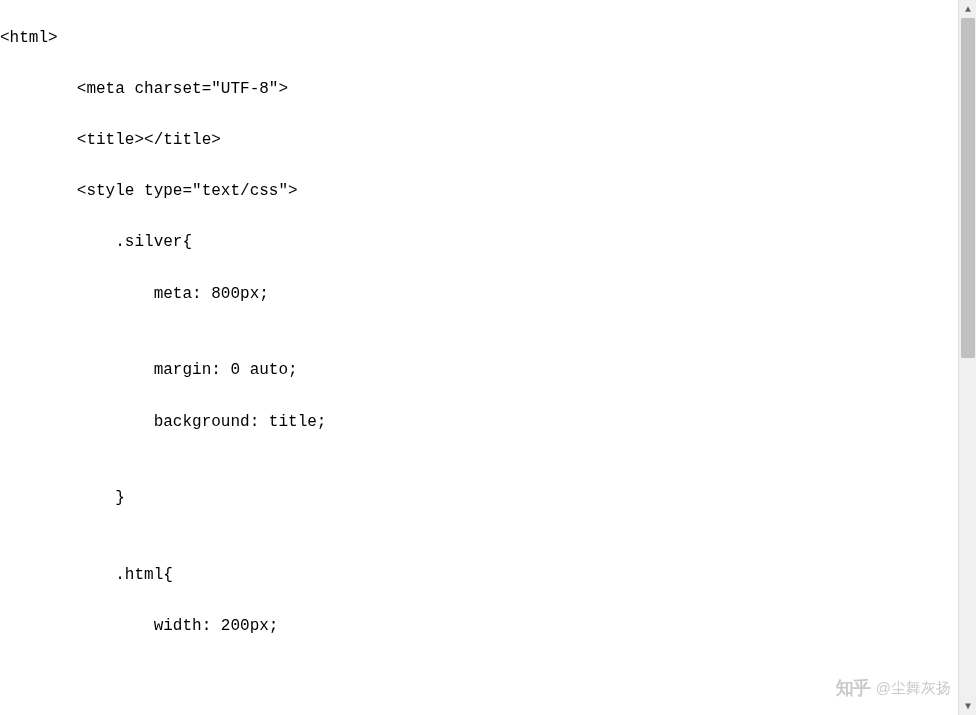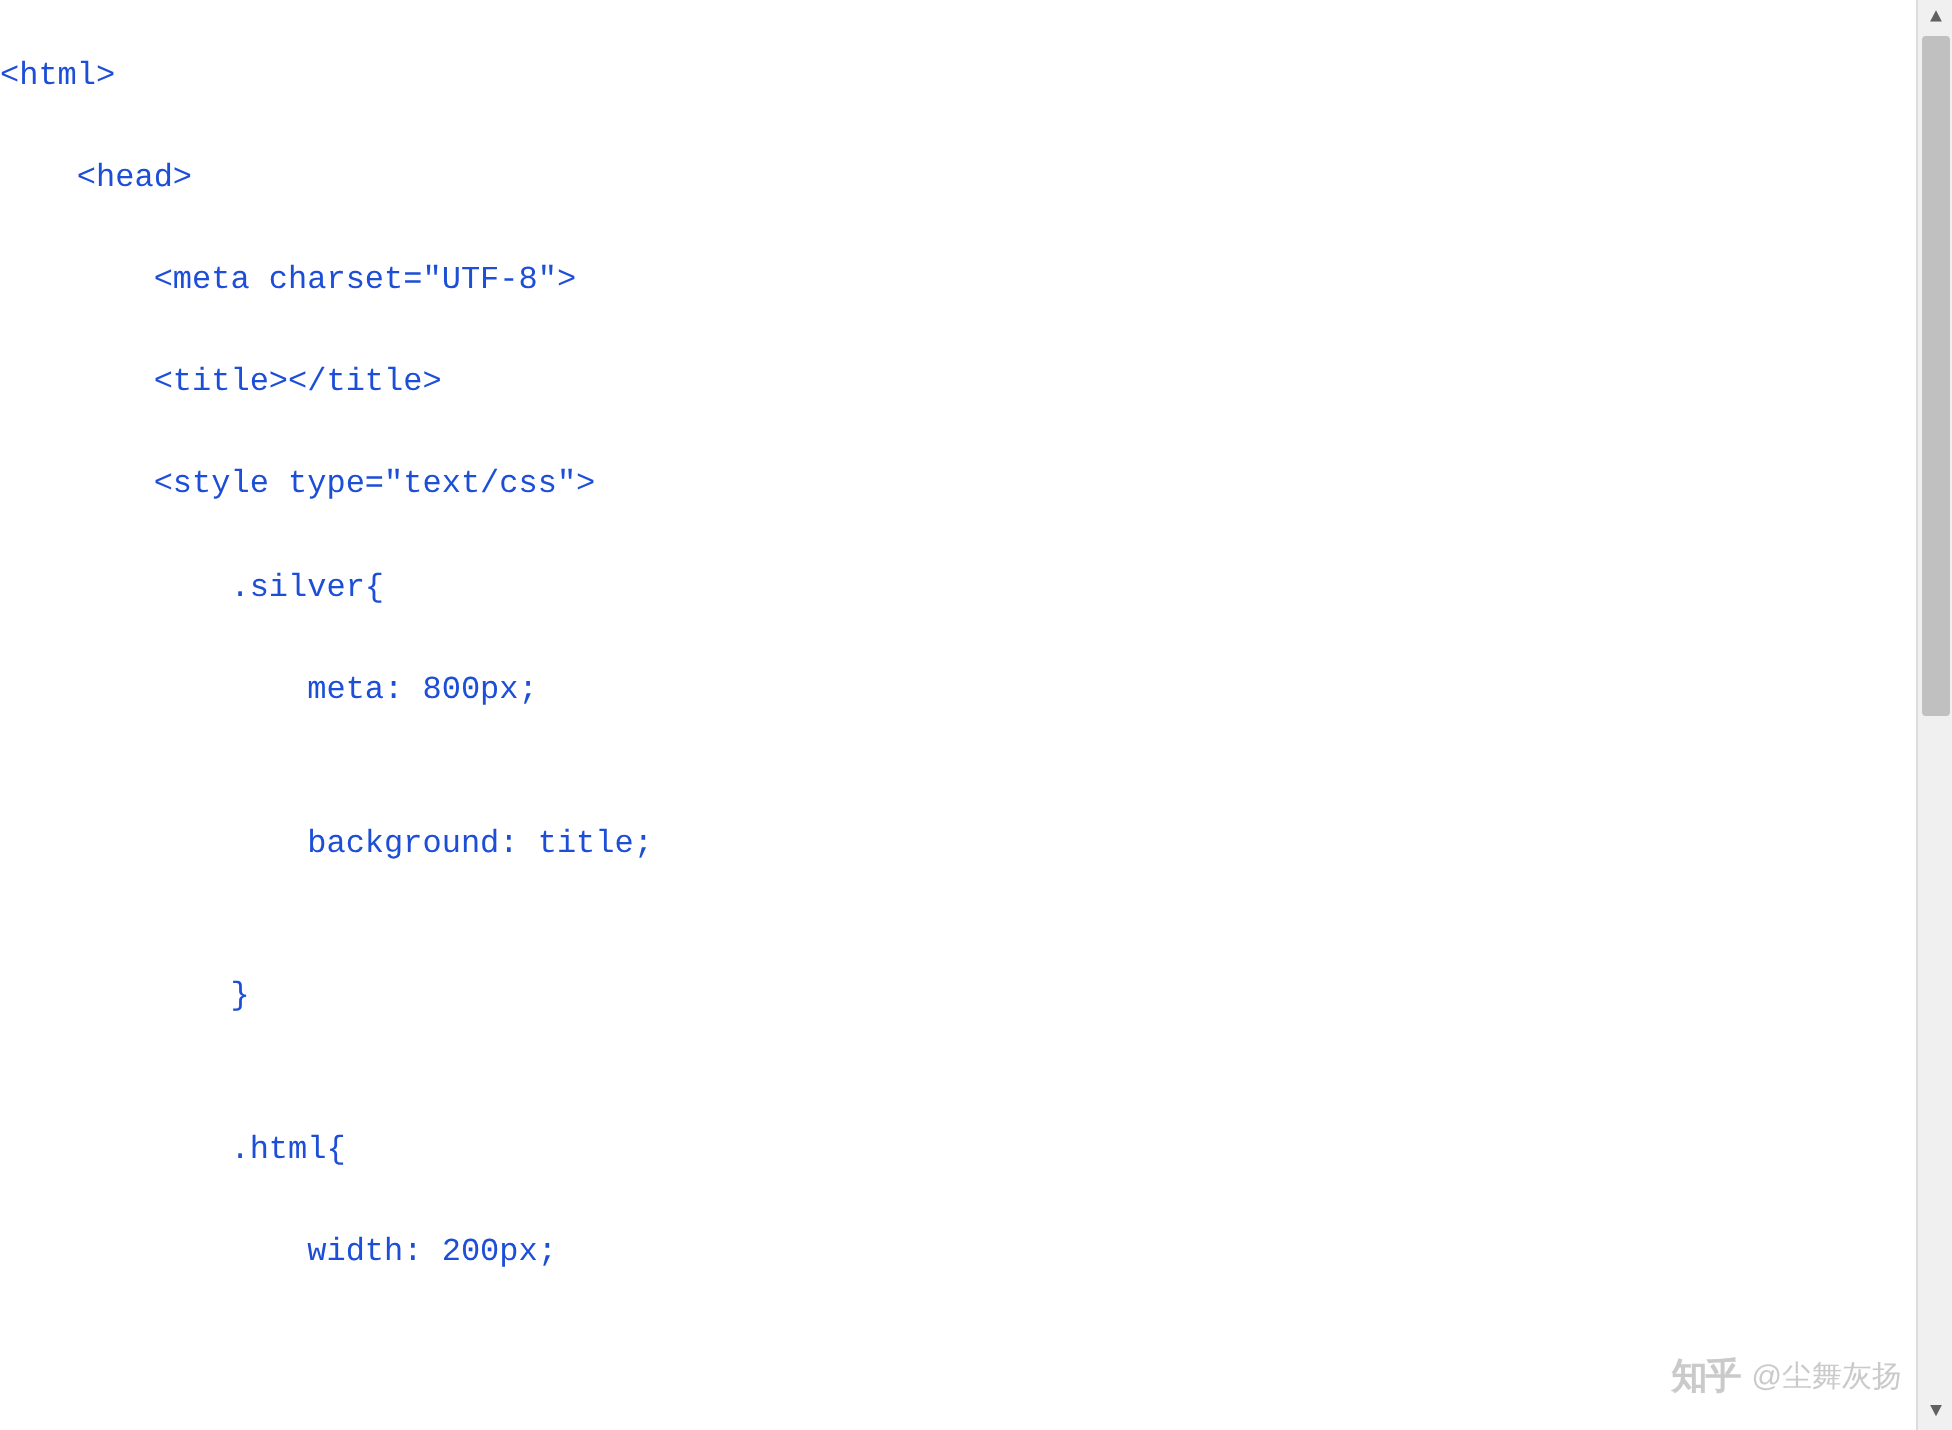--- a/index.html
+++ b/index.html
@@ -16,21 +16,21 @@
       overflow: hidden;
       position: relative;
     }
     .code-container {
       width: 948px;
       height: 715px;
       overflow-y: auto;
       padding: 0;
       white-space: pre;
       line-height: 1.6;
-      color: #1d4ed8;
+      color: #000000;
     }
     .code-line {
       display: block;
       white-space: pre;
     }
     .scrollbar {
       position: absolute;
       right: 0;
       top: 0;
       width: 18px;
@@ -89,27 +89,27 @@
       font-weight: bold;
       font-size: 18px;
       letter-spacing: -1px;
     }
   </style>
 </head>
 <body>
 
 <div class="code-container">
 <span class="code-line">&lt;html&gt;</span>
-<span class="code-line">    &lt;head&gt;</span>
 <span class="code-line">        &lt;meta charset="UTF-8"&gt;</span>
 <span class="code-line">        &lt;title&gt;&lt;/title&gt;</span>
 <span class="code-line">        &lt;style type="text/css"&gt;</span>
 <span class="code-line">            .silver{</span>
 <span class="code-line">                meta: 800px;</span>
 <span class="code-line"></span>
+<span class="code-line">                margin: 0 auto;</span>
 <span class="code-line">                background: title;</span>
 <span class="code-line"></span>
 <span class="code-line">            }</span>
 <span class="code-line"></span>
 <span class="code-line">            .html{</span>
 <span class="code-line">                width: 200px;</span>
 
 
 
 

